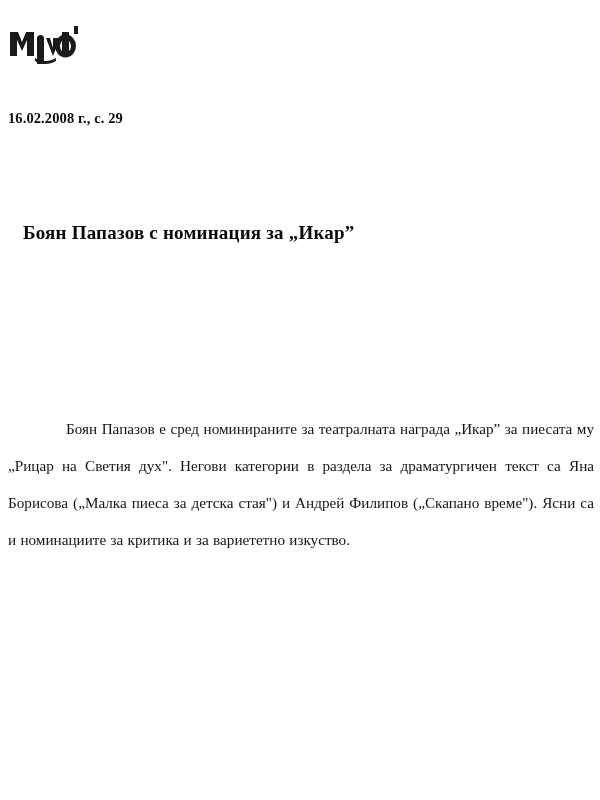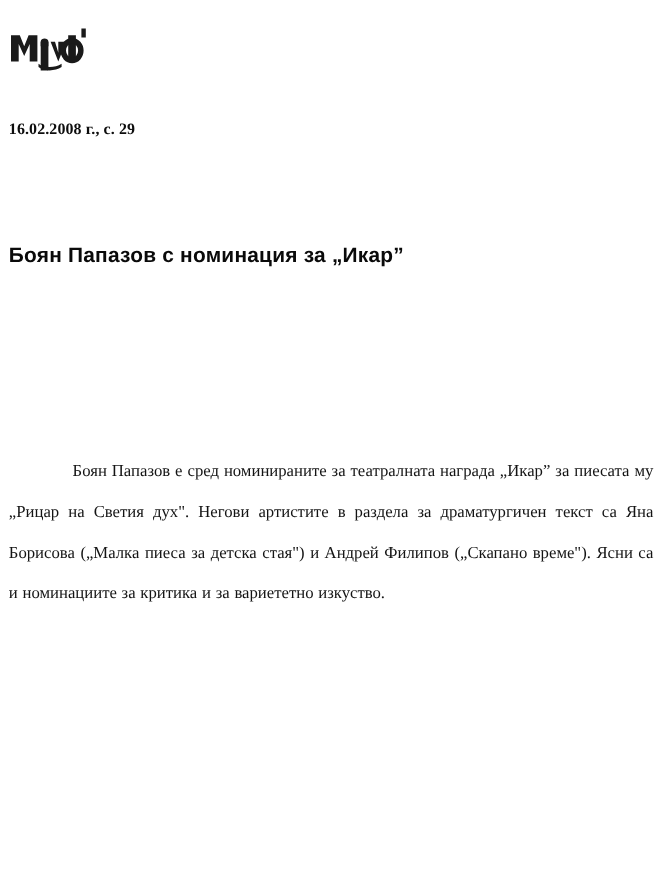--- a/index.html
+++ b/index.html
@@ -37,23 +37,23 @@
     top: 110px;
     font-family: "Liberation Serif", serif;
     font-weight: bold;
     font-size: 14.5px;
     letter-spacing: 0.1px;
     color: #0d0d0d;
     white-space: nowrap;
   }
   .headline {
     position: absolute;
-    left: 8px;
+    left: 23px;
     top: 222px;
-    font-family: Liberation Sans, sans-serif;
+    font-family: Liberation Serif, serif;
     font-weight: bold;
     font-size: 19px;
     letter-spacing: 0.2px;
     color: #0a0a0a;
     white-space: nowrap;
   }
   .body-text {
     position: absolute;
     left: 8px;
     top: 410px;
@@ -95,16 +95,16 @@
         <path d="M27 36 C32 40, 42 40, 48 36 L48 39 C42 43, 32 43, 27 39 Z"></path>
       </g>
     </svg>
   </div>
 
   <div class="dateline blur-soft">16.02.2008 г., с. 29</div>
 
   <div class="headline blur-soft">Боян Папазов с номинация за „Икар”</div>
 
   <div class="body-text">
-    <p class="para blur-soft">Боян Папазов е сред номинираните за театралната награда „Икар” за пиесата му „Рицар на Светия дух". Негови артистите в раздела за драматургичен текст са Яна Борисова („Малка пиеса за детска стая") и Андрей Филипов („Скапано време"). Ясни са и номинациите за критика и за вариететно изкуство.</p>
+    <p class="para blur-soft">Боян Папазов е сред номинираните за театралната награда „Икар” за пиесата му „Рицар на Светия дух". Негови категории в раздела за драматургичен текст са Яна Борисова („Малка пиеса за детска стая") и Андрей Филипов („Скапано време"). Ясни са и номинациите за критика и за вариететно изкуство.</p>
   </div>
 
 </div>
 
 </body></html>

